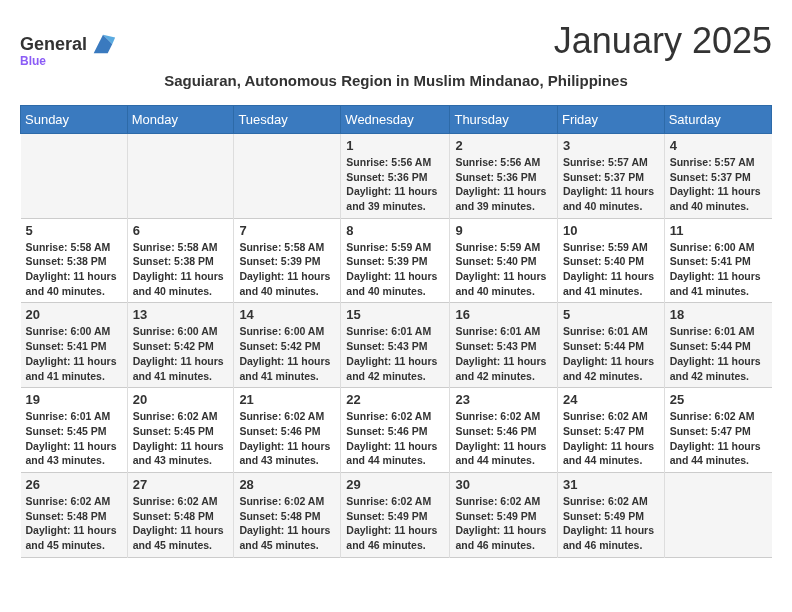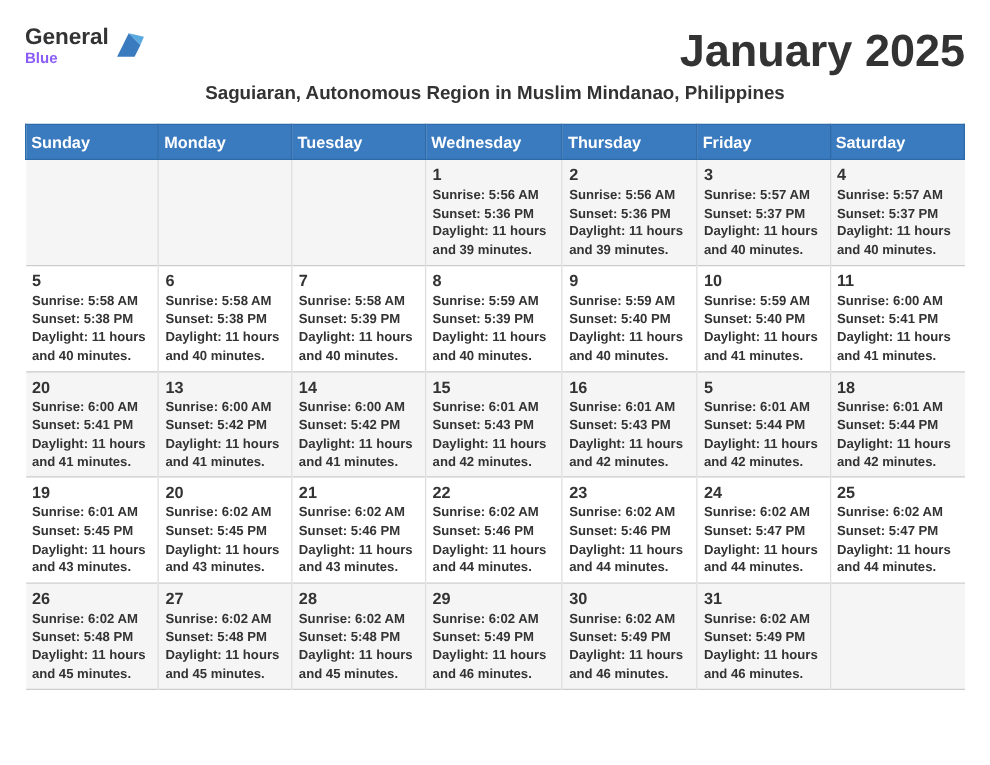--- a/index.html
+++ b/index.html
@@ -22,34 +22,35 @@
     }
     .logo-text {
       display: flex;
       flex-direction: column;
       line-height: 1.1;
     }
     .logo-general {
       font-size: 18px;
       font-weight: bold;
       color: #333;
+      margin-top: 15px;
     }
     .logo-blue {
       font-size: 12px;
       font-weight: bold;
       color: #8b5cf6;
     }
     .logo-icon {
       width: 28px;
       height: 28px;
       margin-left: 2px;
     }
     .month-title {
       font-size: 36px;
-      font-weight: bold;
+      font-weight: normal;
       color: #333;
       text-align: right;
     }
     .subtitle {
       text-align: center;
       font-size: 15px;
       color: #333;
       margin-bottom: 16px;
       font-weight: bold;
     }
@@ -57,21 +58,21 @@
       width: 100%;
       border-collapse: collapse;
       font-size: 11px;
     }
     thead tr th {
       background-color: #3a7abf;
       color: #fff;
       padding: 6px 4px;
       text-align: left;
       font-size: 13px;
-      font-weight: bold;
+      font-weight: normal;
       border: 1px solid #2d6aa8;
       margin-left: 22px;
     }
     tbody tr {
       border-bottom: 1px solid #ccc;
     }
     tbody tr:nth-child(odd) {
       background-color: #f5f5f5;
     }
     tbody tr:nth-child(even) {

